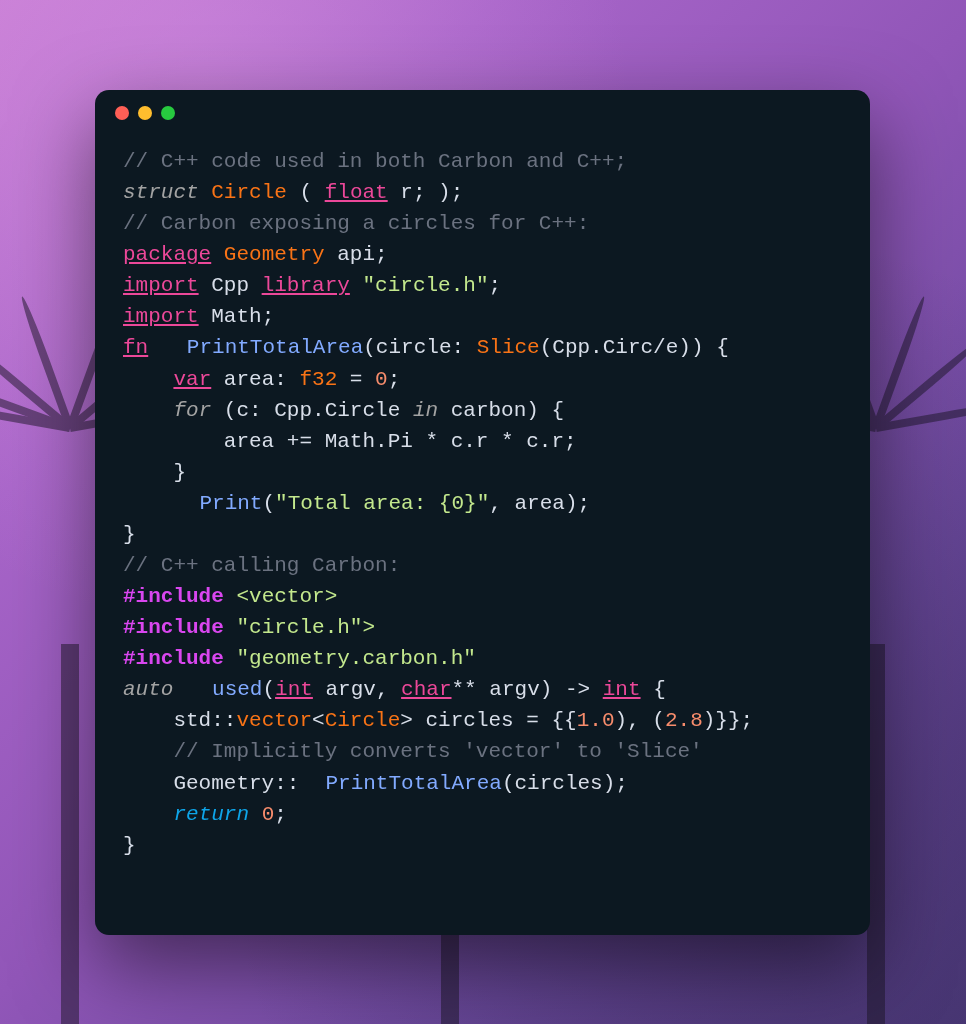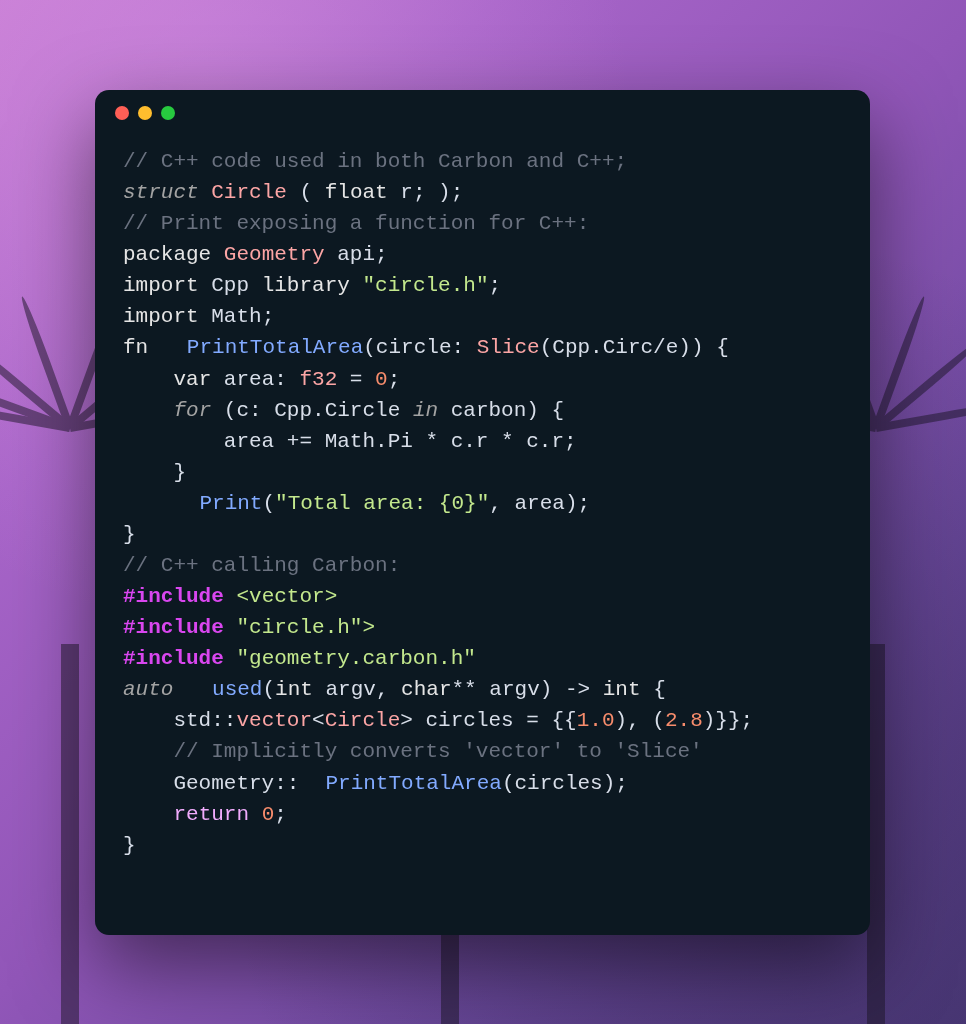--- a/index.html
+++ b/index.html
@@ -91,27 +91,27 @@
   .code-area {
     padding: 12px 28px 28px 28px;
     font-size: 21px;
     line-height: 1.48;
     color: #d8dee9;
     white-space: pre;
   }
   
   .c-comment { color: #6b7280; }
   .c-keyword { color: #a3a3a3; font-style: italic; }
-  .c-keyword2 { color: #e5e5e5; }
-  .c-type { color: #fca5a5; }
+  .c-keyword2 { color: #ec4899; text-decoration: underline; }
+  .c-type { color: #f97316; }
   .c-func { color: #82aaff; margin-left: 26px; }
   .c-string { color: #c3e88d; }
   .c-number { color: #f78c6c; }
   .c-preproc { color: #d946ef; font-weight: bold; }
-  .c-return { color: #f0abfc; }
+  .c-return { color: #0ea5e9; font-style: italic; }
 </style>
 </head>
 <body>
 
 <div class="bg-overlay"></div>
 
 <div class="palm left">
   <div class="palm-trunk"></div>
   <div class="palm-fronds">
     <div class="frond" style="transform: rotate(-70deg)"></div>
@@ -141,21 +141,21 @@
 </div>
 
 <div class="window">
   <div class="titlebar">
     <div class="dot red"></div>
     <div class="dot yellow"></div>
     <div class="dot green"></div>
   </div>
   <div class="code-area"><span class="c-comment">// C++ code used in both Carbon and C++;</span>
 <span class="c-keyword">struct</span><span> </span><span class="c-type">Circle</span><span> ( </span><span class="c-keyword2">float</span><span> r; );</span>
-<span class="c-comment">// Print exposing a function for C++:</span>
+<span class="c-comment">// Carbon exposing a circles for C++:</span>
 <span class="c-keyword2">package</span><span> </span><span class="c-type">Geometry</span><span> api;</span>
 <span class="c-keyword2">import</span><span> Cpp </span><span class="c-keyword2">library</span><span> </span><span class="c-string">"circle.h"</span><span>;</span>
 <span class="c-keyword2">import</span><span> Math;</span>
 <span class="c-keyword2">fn</span><span> </span><span class="c-func">PrintTotalArea</span><span>(circle: </span><span class="c-type">Slice</span><span>(Cpp.Circ/e)) {</span>
 <span>    </span><span class="c-keyword2">var</span><span> area: </span><span class="c-type">f32</span><span> = </span><span class="c-number">0</span><span>;</span>
 <span>    </span><span class="c-keyword">for</span><span> (c: Cpp.Circle </span><span class="c-keyword">in</span><span> carbon) {</span>
 <span>        area += Math.Pi * c.r * c.r;</span>
 <span>    }</span>
 <span>    </span><span class="c-func">Print</span><span>(</span><span class="c-string">"Total area: {0}"</span><span>, area);</span>
 <span>}</span>

